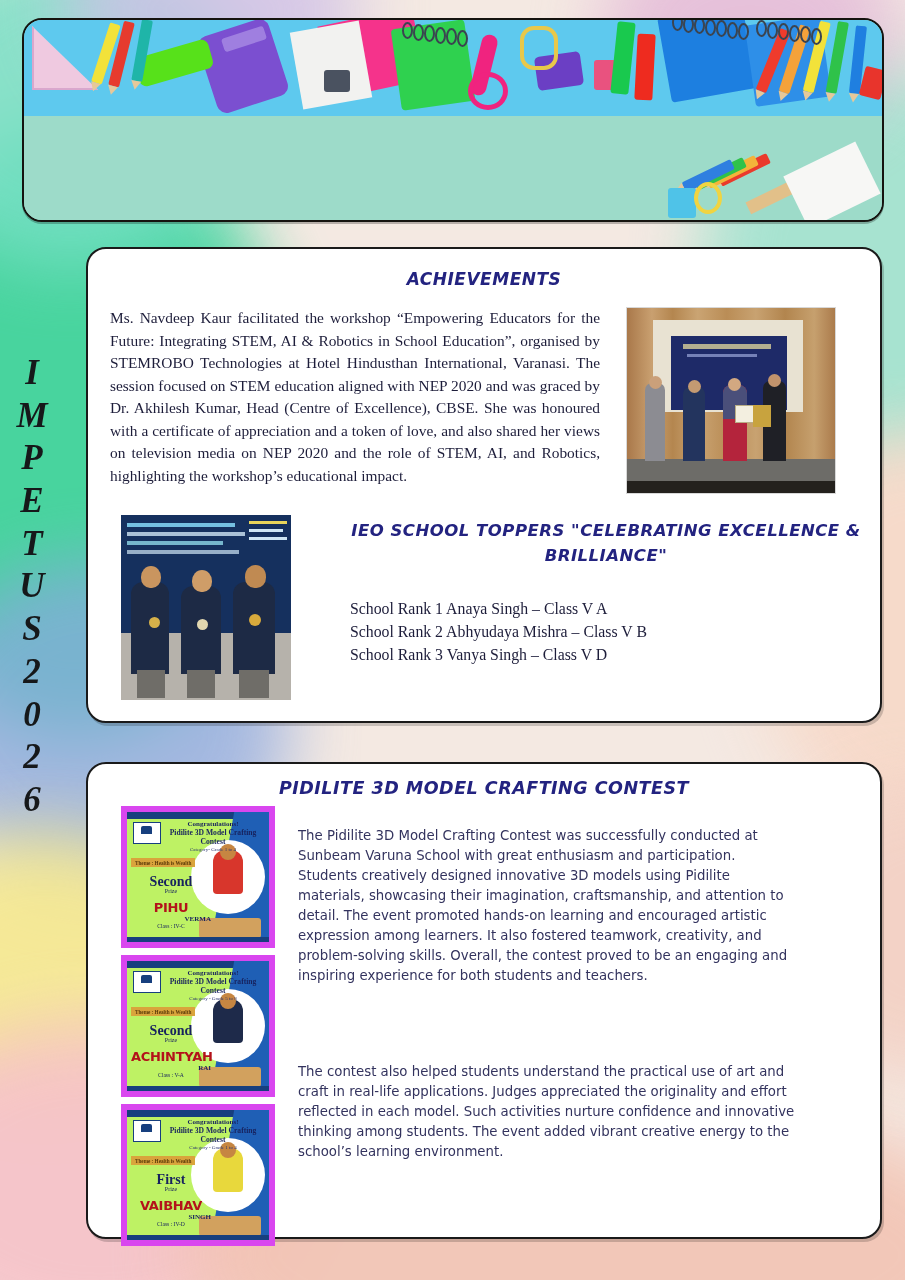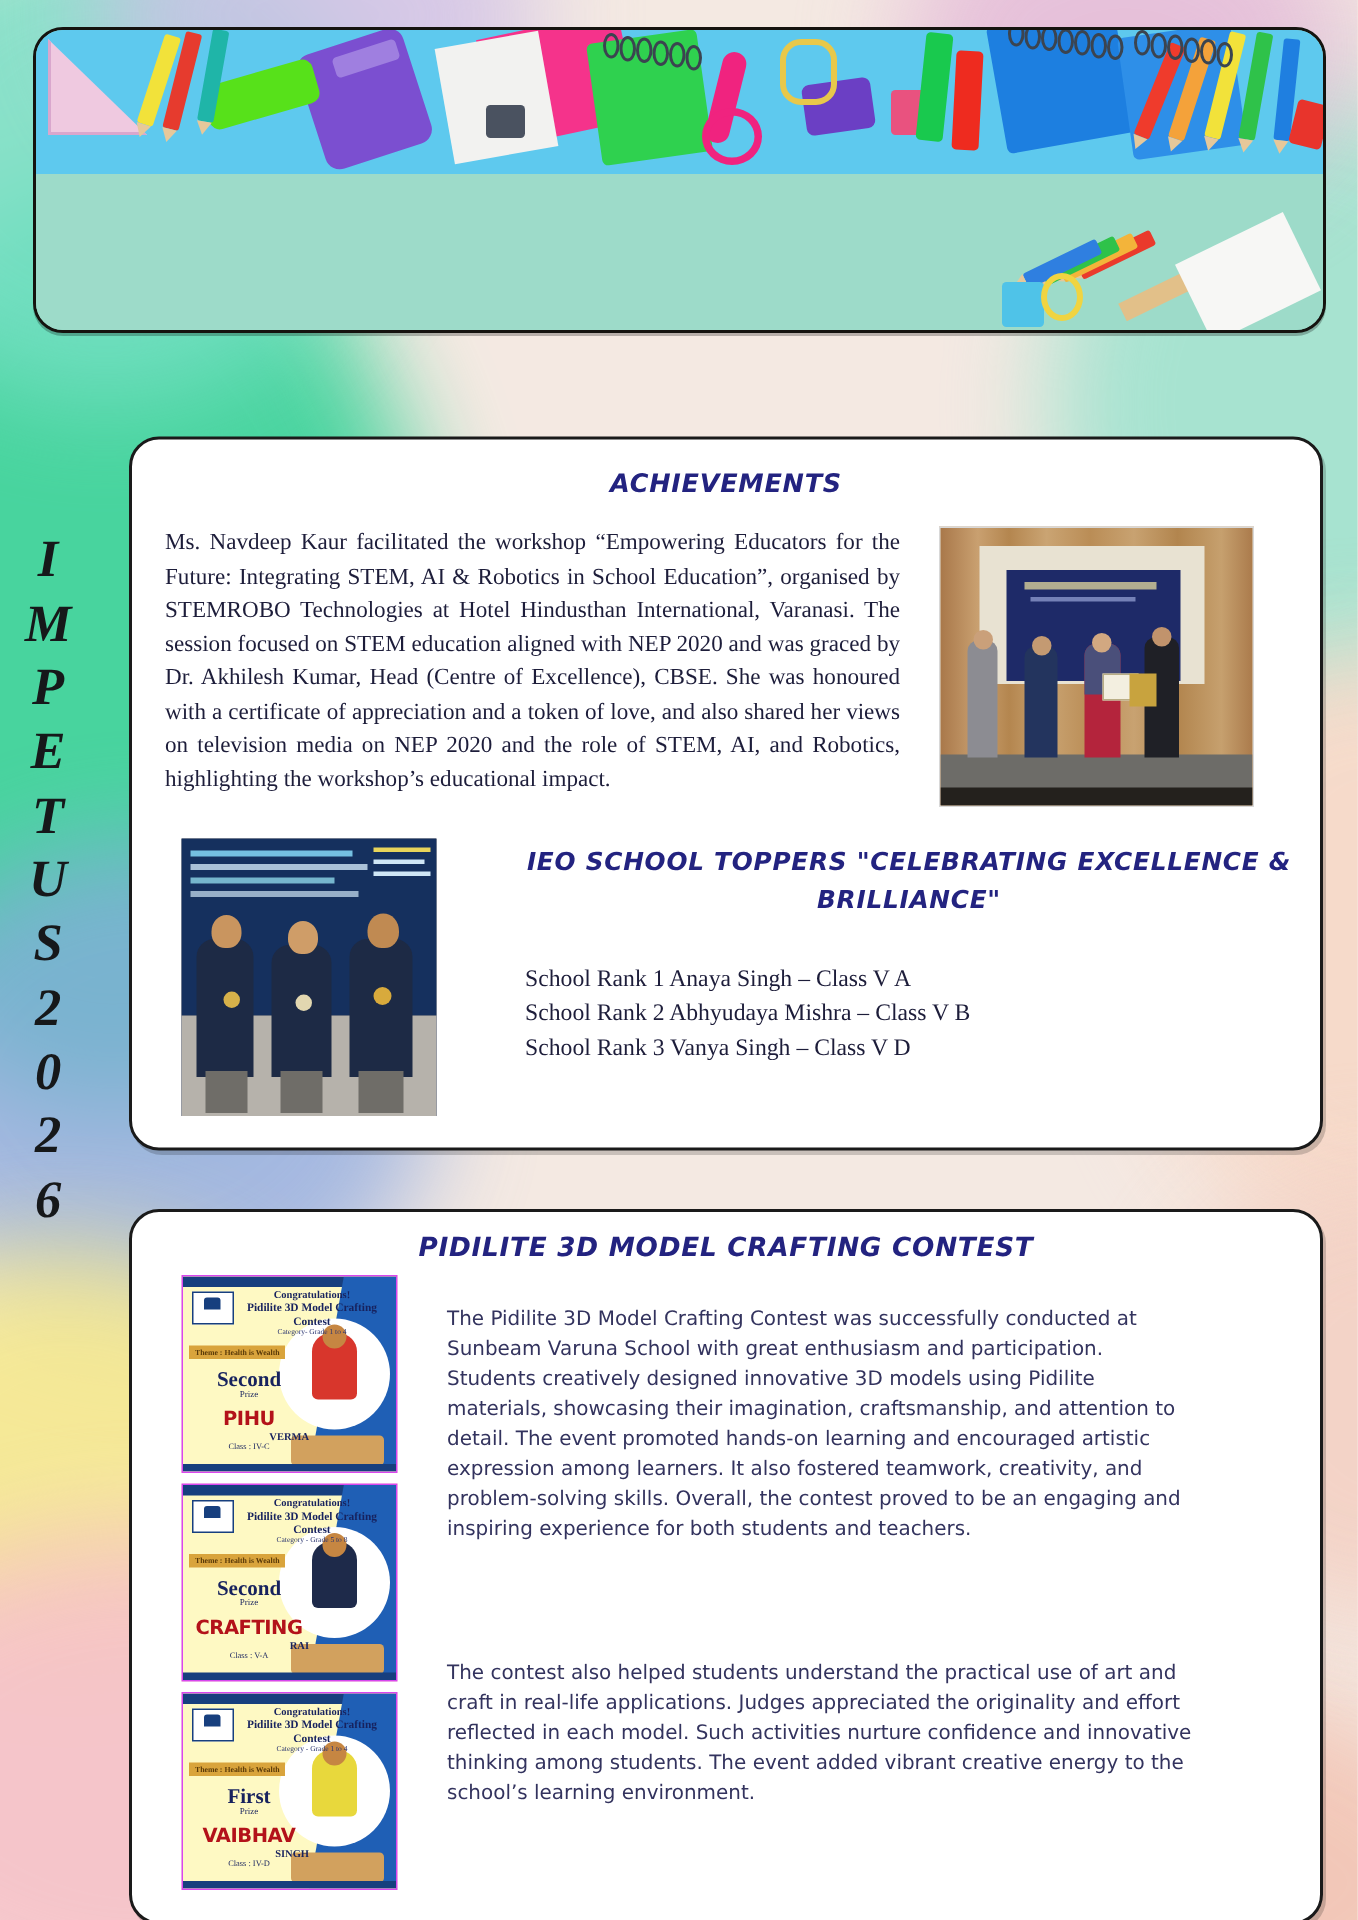--- a/index.html
+++ b/index.html
@@ -48,21 +48,20 @@
     display:flex;flex-direction:column;align-items:center;
     font-family:"Liberation Serif", serif;font-style:italic;font-weight:700;
     color:#16181a;font-size:35px;line-height:1.22;
   }
   #impetus span{display:block;}
 
   
   .card{
     position:absolute;background:#fff;border:2.5px solid #1a1a1a;border-radius:20px;
     box-shadow:2px 3px 0 rgba(0,0,0,.18);
-    margin-top:44px;
   }
   #card-a{left:86px;top:247px;width:792px;height:472px;}
   #card-b{left:86px;top:762px;width:792px;height:473px;}
 
   .sec-head{
     font-family:"DejaVu Sans", sans-serif;font-weight:700;font-style:italic;
     color:#232380;text-align:center;letter-spacing:.5px;
   }
   #ach-head{position:absolute;left:0;right:0;top:20px;font-size:17px;}
   #ieo-head{position:absolute;left:262px;width:512px;top:270px;font-size:16.5px;line-height:1.5;}
@@ -79,21 +78,21 @@
   #ranks{position:absolute;left:262px;top:348px;width:500px;}
   #ranks div{font-family:"Liberation Serif", serif;color:#1d1d3a;font-size:15.8px;line-height:1.47;}
 
   .sans-body{
     font-family:"DejaVu Sans", sans-serif;color:#33335e;font-size:13.3px;line-height:1.5;
   }
   #pid-p1{position:absolute;left:210px;top:62px;width:500px;}
   #pid-p2{position:absolute;left:210px;top:298px;width:500px;}
 
   .certstack{position:absolute;left:33px;top:42px;width:142px;}
-  .cert{position:relative;width:142px;height:130px;margin-bottom:7px;border:1px solid #d946ef;background:#fef9c3;overflow:hidden;}
+  .cert{position:relative;width:142px;height:130px;margin-bottom:7px;border:6px solid #d946ef;background:#bef264;overflow:hidden;}
   .cert .ctop{position:absolute;left:0;top:0;width:100%;height:7px;background:#173f7e;}
   .cert .logo{position:absolute;left:6px;top:10px;width:26px;height:20px;background:#fff;border:1px solid #173f7e;}
   .cert .logo::before{content:"";position:absolute;left:7px;top:3px;width:11px;height:8px;background:#173f7e;border-radius:2px 2px 0 0;}
   .cert .ctitle{position:absolute;left:34px;top:8px;right:4px;text-align:center;
       font-family:"Liberation Serif",serif;color:#17225e;}
   .cert .ctitle .cong{font-size:7px;font-weight:700;display:block;}
   .cert .ctitle .cname{font-size:7.6px;font-weight:700;display:block;line-height:1.2;}
   .cert .ctitle .ccat{font-size:5px;display:block;margin-top:1px;color:#2a3470;}
   .cert .theme{position:absolute;left:4px;top:46px;background:#d9a43c;color:#5a3a08;
       font-family:"Liberation Serif",serif;font-size:5.2px;font-weight:700;padding:1.5px 4px;white-space:nowrap;}
@@ -334,21 +333,21 @@
             <span class="cong">Congratulations!</span>
             <span class="cname">Pidilite 3D Model Crafting Contest</span>
             <span class="ccat">Category - Grade 5 to 8</span>
           </div>
           <div class="theme">Theme : Health is Wealth</div>
           <div class="prize">
             <span class="pz">Second</span>
             <span class="pzs">Prize</span>
           </div>
           <div class="win">
-            <span class="wn">CRAFTING</span>
+            <span class="wn">ACHINTYAH</span>
             <span class="wl">RAI</span>
             <span class="wc">Class : V-A</span>
           </div>
           <div class="cbot"></div>
         </div>
         <div class="cert">
           <div class="ctop"></div>
           <div class="wedge"></div>
           <div class="circle"></div>
           <div class="kid" style="background:#e8d83c"></div>

